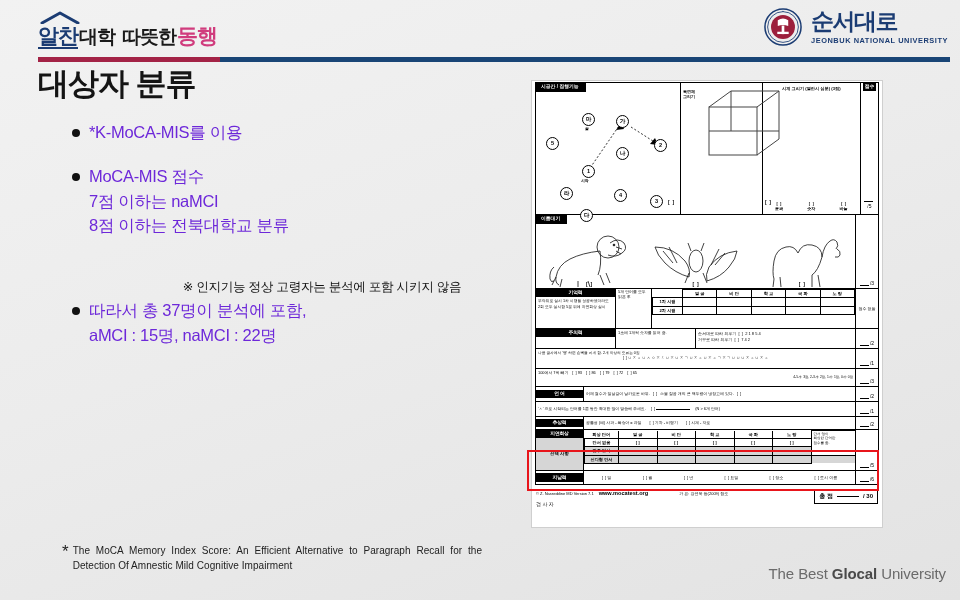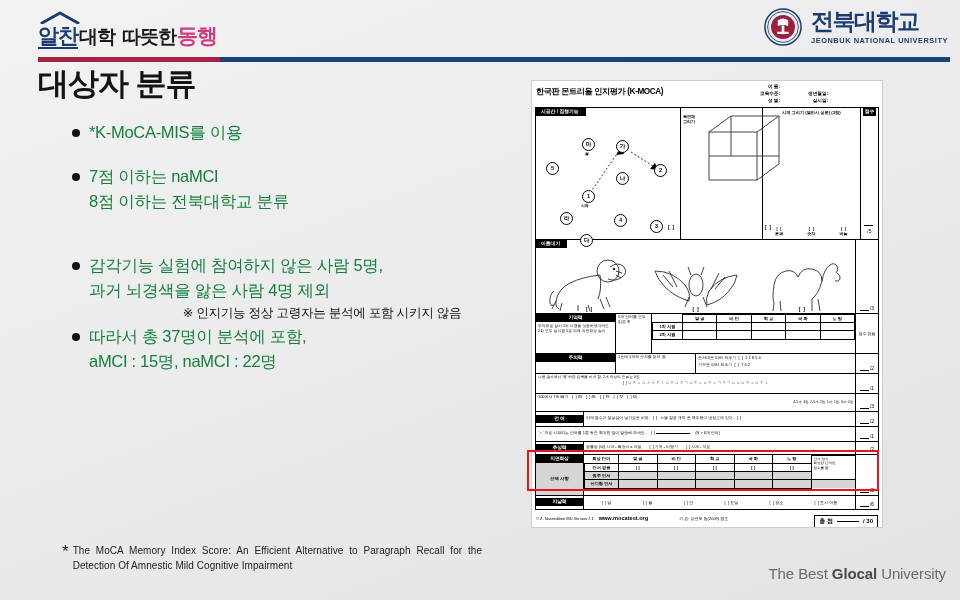--- a/index.html
+++ b/index.html
@@ -41,21 +41,21 @@
     font-size:31px; font-weight:bold; color:#141414; letter-spacing:-1px;
   }
 
   
   #content{ position:absolute; left:72px; top:120px; width:450px; }
   .bullet{ display:flex; align-items:flex-start; margin-bottom:2px; }
   .dot{
     width:8px; height:8px; border-radius:50%; background:#111;
     flex:0 0 8px; margin-top:9px; margin-right:9px;
   }
-  .btxt{ font-size:16.5px; line-height:1.5; color:#15803d; letter-spacing:-0.3px; }
+  .btxt{ font-size:16.5px; line-height:1.5; color:#6d28d9; letter-spacing:-0.3px; }
   .btxt .ln{ display:block; }
   .note{
     font-size:12.6px; color:#111; text-align:center;
     line-height:1.35; margin-top:1px; letter-spacing:-0.3px;
     padding-left:50px;
   }
   .gap-s{ height:17px; }
   .gap-m{ height:19px; }
   .gap-l{ height:17px; }
 
@@ -157,21 +157,21 @@
       <circle cx="20" cy="20" r="12.6" fill="#9c1f3c"></circle>
       <path d="M14.5 13 Q20 9 25.5 13 L25.5 19 Q20 17 14.5 19 Z" fill="#fff"></path>
       <rect x="18.6" y="18.5" width="2.8" height="9" fill="#fff"></rect>
       <rect x="14" y="25" width="12" height="2.4" fill="#fff"></rect>
       <g fill="#1b3c73" font-size="2.3" font-family="DejaVu Sans">
         <text x="20" y="4.6" text-anchor="middle">★</text>
       </g>
     </svg>
   </div>
   <div class="univ-text">
-    <span class="univ-kr">전북대학교</span>
+    <span class="univ-kr">순서대로</span>
     <span class="univ-en">JEONBUK NATIONAL UNIVERSITY</span>
   </div>
 </div>
 
 <div id="title-rule">
   <div class="r1"></div>
   <div class="r2"></div>
 </div>
 
 <div id="page-title">대상자 분류</div>
@@ -183,37 +183,31 @@
     <div class="btxt">
       <span class="ln">*K-MoCA-MIS를 이용</span>
     </div>
   </div>
 
   <div class="gap-s"></div>
 
   <div class="bullet">
     <div class="dot"></div>
     <div class="btxt">
+      <span class="ln">MoCA-MIS 점수</span>
       <span class="ln">7점 이하는 naMCI</span>
       <span class="ln">8점 이하는 전북대학교 분류</span>
     </div>
   </div>
 
   <div class="gap-m"></div>
 
 
   <div class="gap-m"></div>
 
-  <div class="bullet">
-    <div class="dot"></div>
-    <div class="btxt">
-      <span class="ln">감각기능 실험에 참여하지 않은 사람 5명,</span>
-      <span class="ln">과거 뇌경색을 앓은 사람 4명 제외</span>
-    </div>
-  </div>
   <div class="note">
     <span class="ln">※ 인지기능 정상 고령자는 분석에 포함</span>
     <span class="ln">시키지 않음</span>
   </div>
 
   <div class="gap-l" style="height:2px"></div>
 
   <div class="bullet">
     <div class="dot"></div>
     <div class="btxt">
@@ -227,37 +221,20 @@
   <span class="star">*</span>
   <span class="fn-body">The MoCA Memory Index Score: An Efficient Alternative to Paragraph Recall for the Detection Of Amnestic Mild Cognitive Impairment</span>
 </div>
 
 <div id="tagline">
   <span>The Best </span><b>Glocal</b><span> University</span>
 </div>
 
 <div id="moca">
 
-  <div class="m-top">
-    <div class="m-title">한국판 몬트리올 인지평가 (K-MOCA)</div>
-    <div class="m-idblock">
-      <div class="m-idrow">
-          <span class="lbl">이 름:</span>
-          <span class="lbl2"></span>
-        </div>
-      <div class="m-idrow">
-          <span class="lbl">교육수준:</span>
-          <span class="lbl2">생년월일:</span>
-        </div>
-      <div class="m-idrow">
-          <span class="lbl">성 별:</span>
-          <span class="lbl2">실시일:</span>
-        </div>
-    </div>
-  </div>
 
   <div class="grid">
 
     <div class="gr visuo">
       <div class="cell left">
         <div class="hdr-tab">시공간 / 집행기능</div>
 
         <svg width="196" height="130" style="position:absolute;left:0;top:0">
           <line x1="52" y1="88" x2="85" y2="40" stroke="#000" stroke-width="0.8" stroke-dasharray="2,2"></line>
           <polygon points="85,40 80,47 88,46" fill="#000"></polygon>

